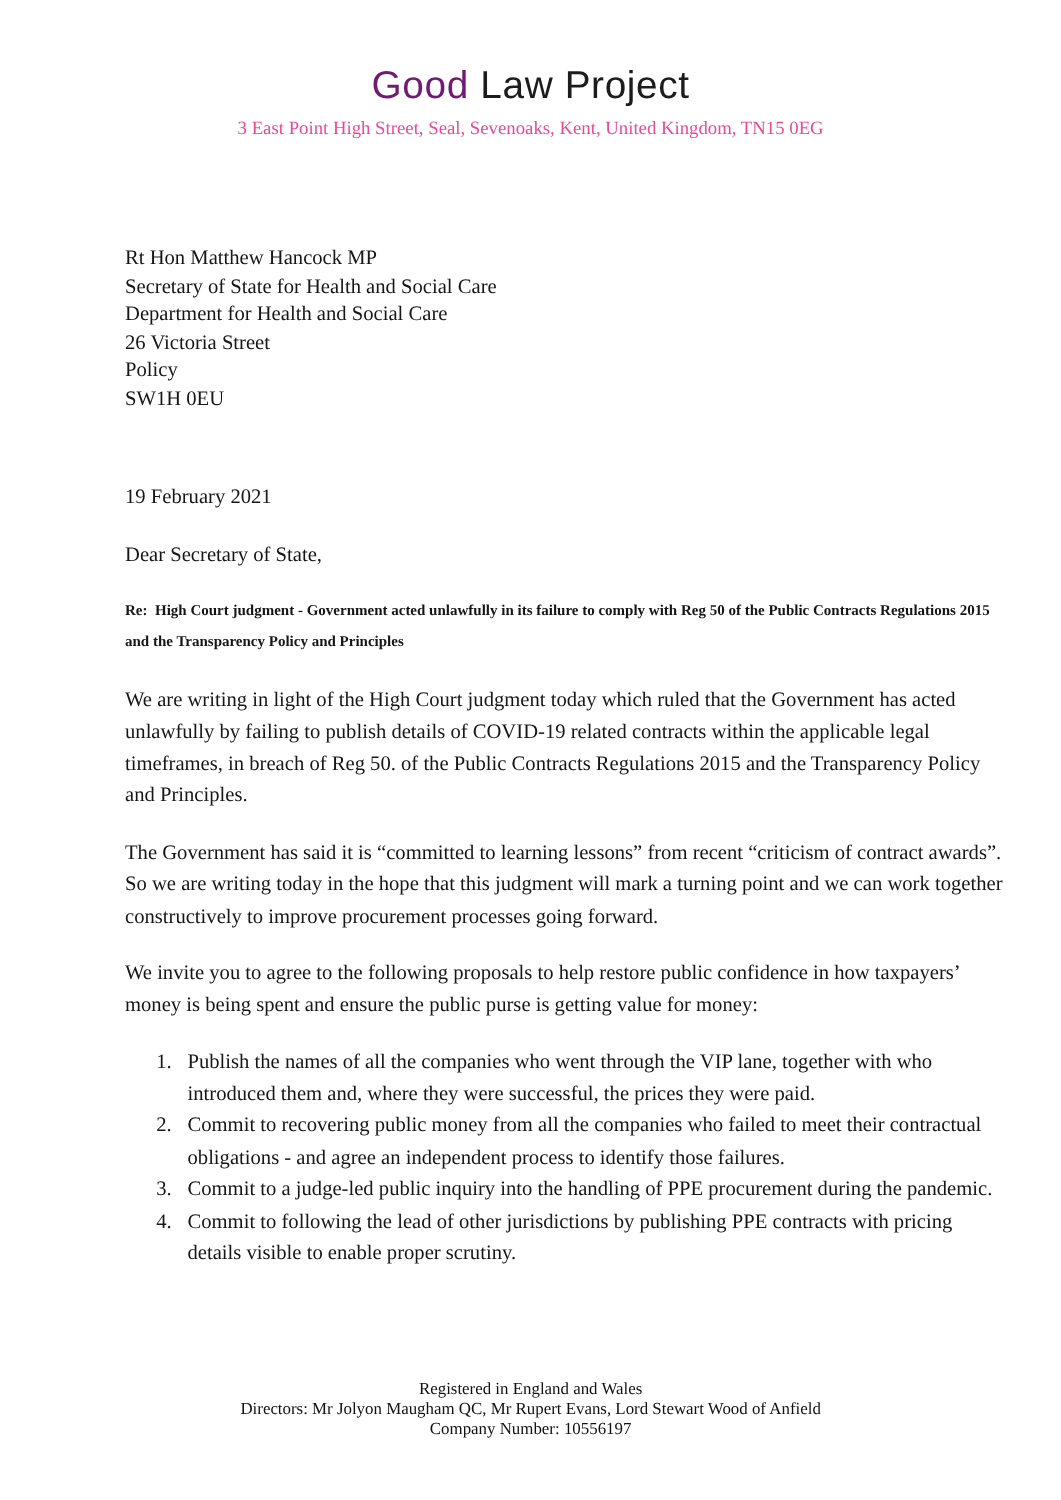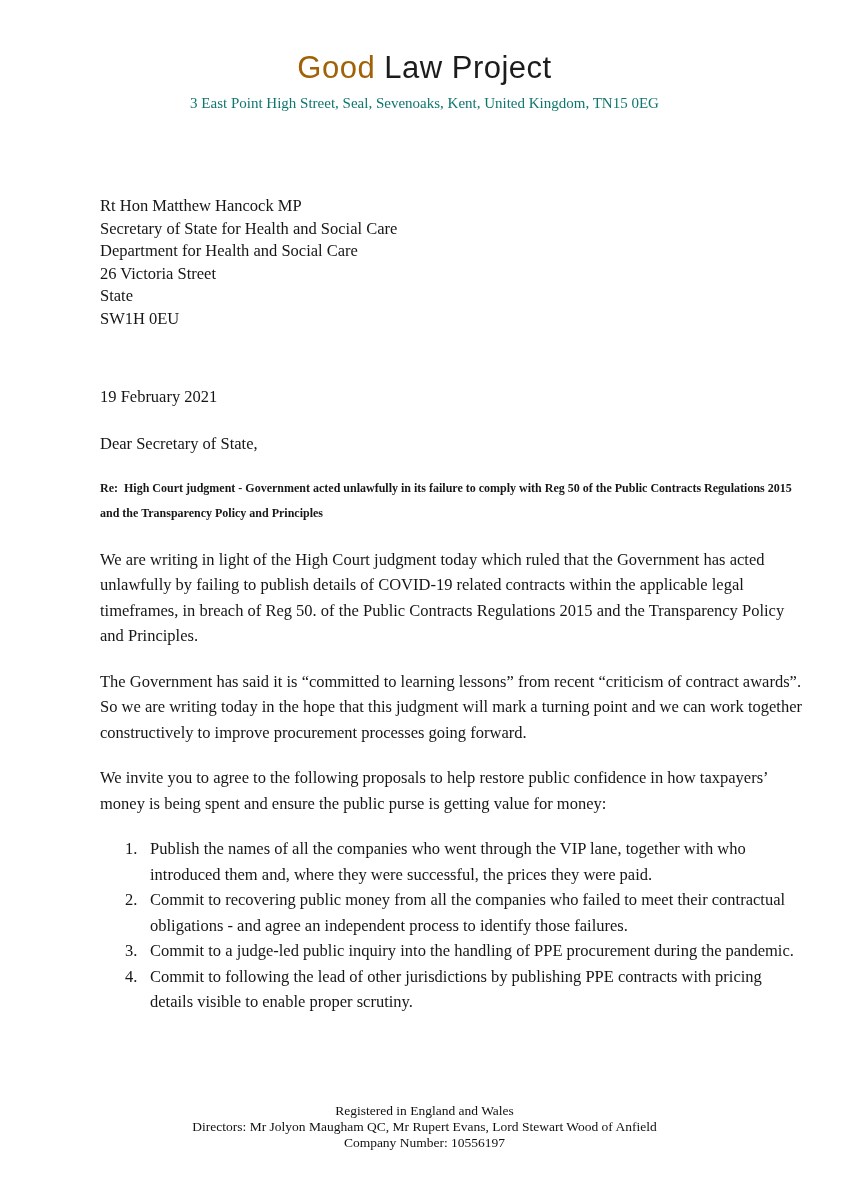--- a/index.html
+++ b/index.html
@@ -23,21 +23,21 @@
     font-weight: 400;
     line-height: 40px;
     color: #1c1c1c;
     letter-spacing: 0.5px;
   }
   .org-logo .accent { color: #ee5b68; }
   .letterhead-address {
     margin-top: 5px;
     font-size: 15px;
     line-height: 20px;
-    color: #0f766e;
+    color: #ec4899;
   }
   .content {
     padding: 0 47px 0 100px; 
   }
   .recipient {
     margin-top: 82px;
     font-size: 16.5px;
     line-height: 22.6px;
   }
   .date-line {
@@ -87,33 +87,33 @@
     color: #111111;
   }
 </style>
 </head>
 <body>
 
 <div class="page">
 
   <div class="letterhead">
     <div class="org-logo">
-      <span class="accent" style="color: #a16207;">Good</span><span> Law Project</span>
+      <span class="accent" style="color: #701a75;">Good</span><span> Law Project</span>
     </div>
     <div class="letterhead-address">3 East Point High Street, Seal, Sevenoaks, Kent, United Kingdom, TN15 0EG</div>
   </div>
 
   <div class="content">
 
     <div class="recipient">
       <div>Rt Hon Matthew Hancock MP</div>
       <div>Secretary of State for Health and Social Care</div>
       <div>Department for Health and Social Care</div>
       <div>26 Victoria Street</div>
-      <div>State</div>
+      <div>Policy</div>
       <div>SW1H 0EU</div>
     </div>
 
     <div class="date-line">19 February 2021</div>
 
     <div class="salutation">Dear Secretary of State,</div>
 
     <p class="subject">Re:  High Court judgment - Government acted unlawfully in its failure to comply with Reg 50 of the Public Contracts Regulations 2015 and the Transparency Policy and Principles</p>
 
     <p class="para">We are writing in light of the High Court judgment today which ruled that the Government has acted unlawfully by failing to publish details of COVID-19 related contracts within the applicable legal timeframes, in breach of Reg 50. of the Public Contracts Regulations 2015 and the Transparency Policy and Principles.</p>

